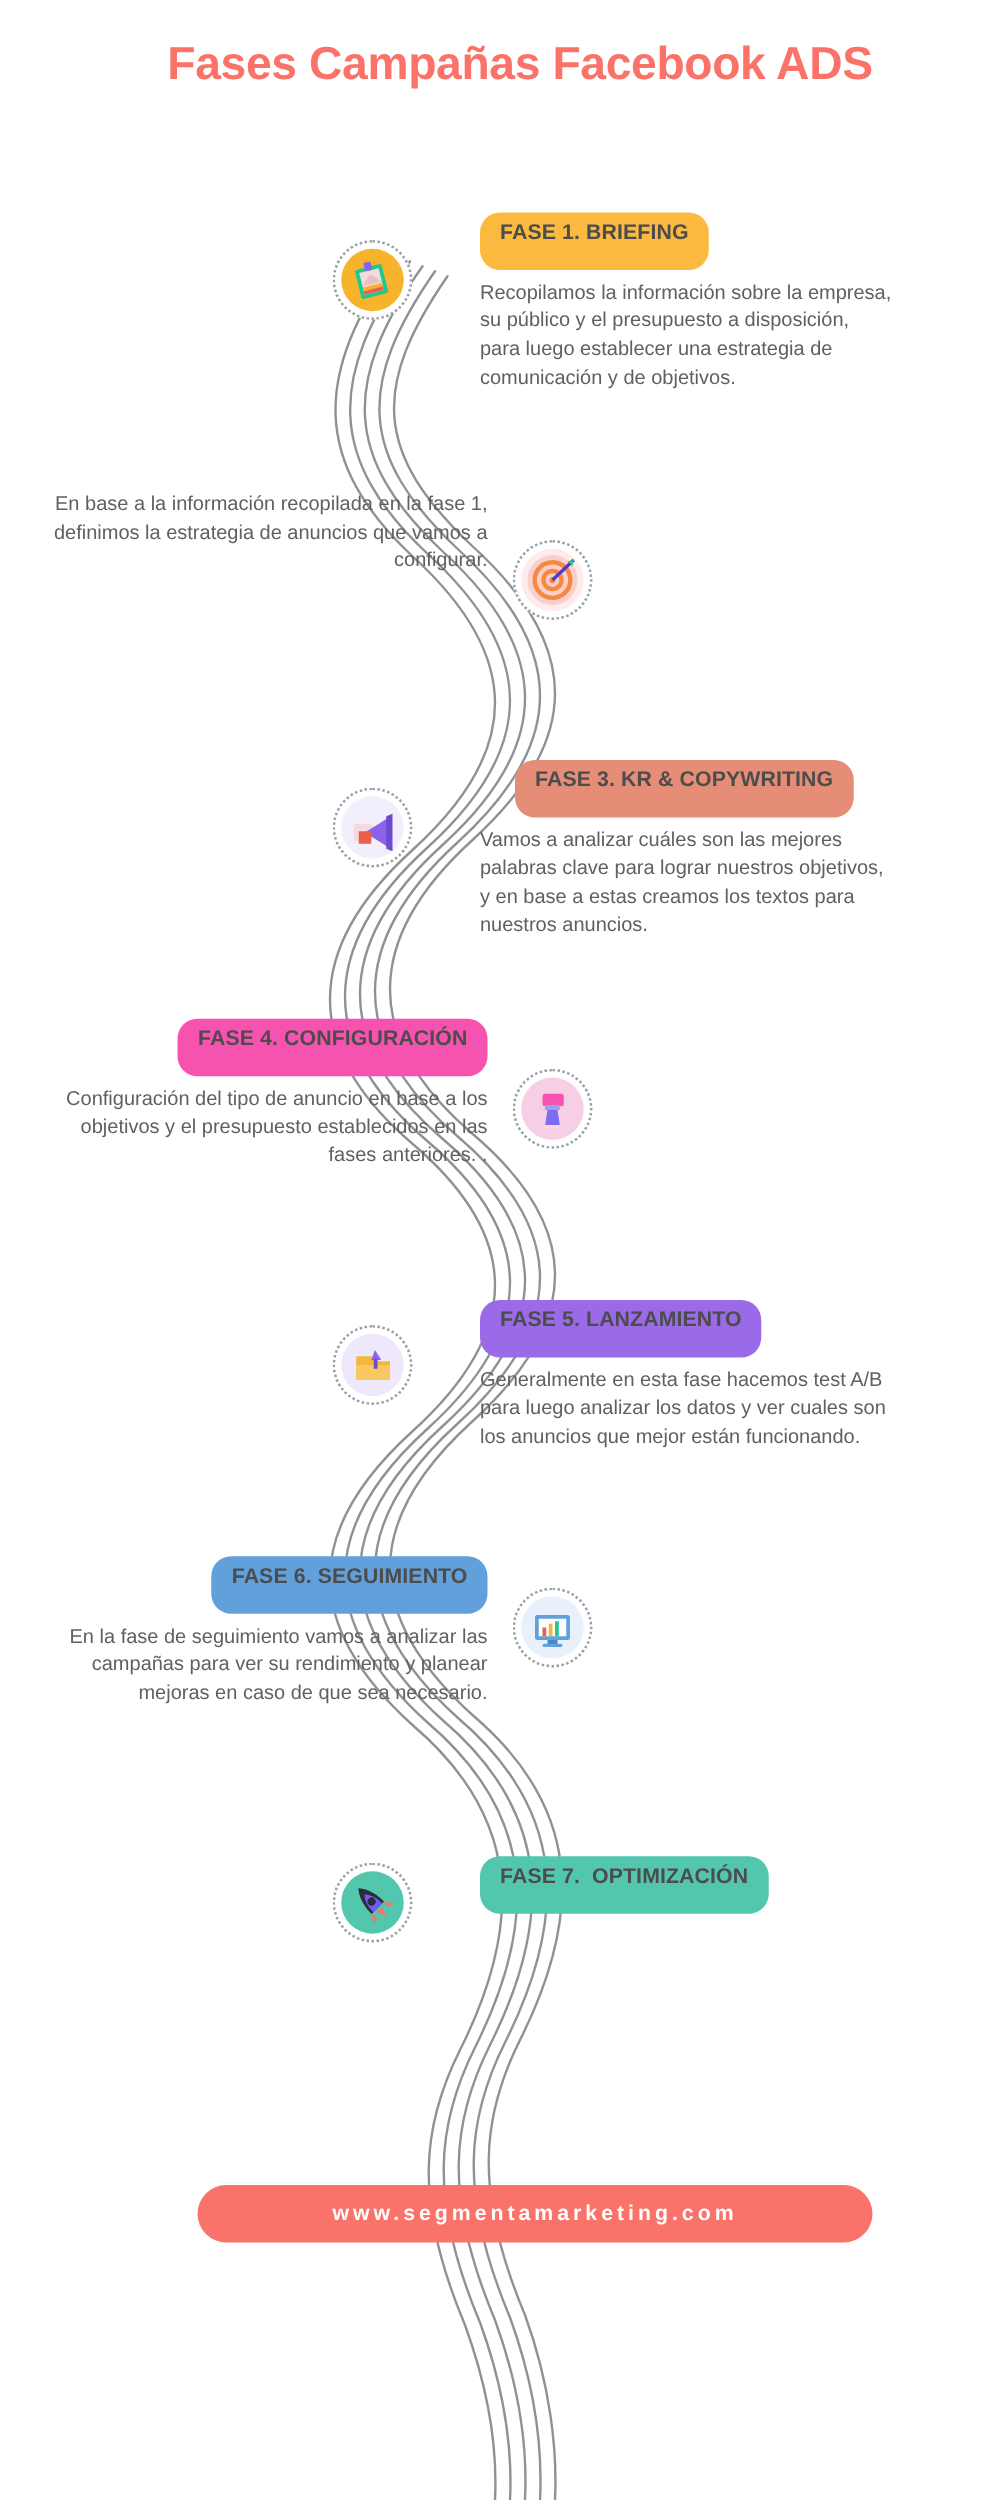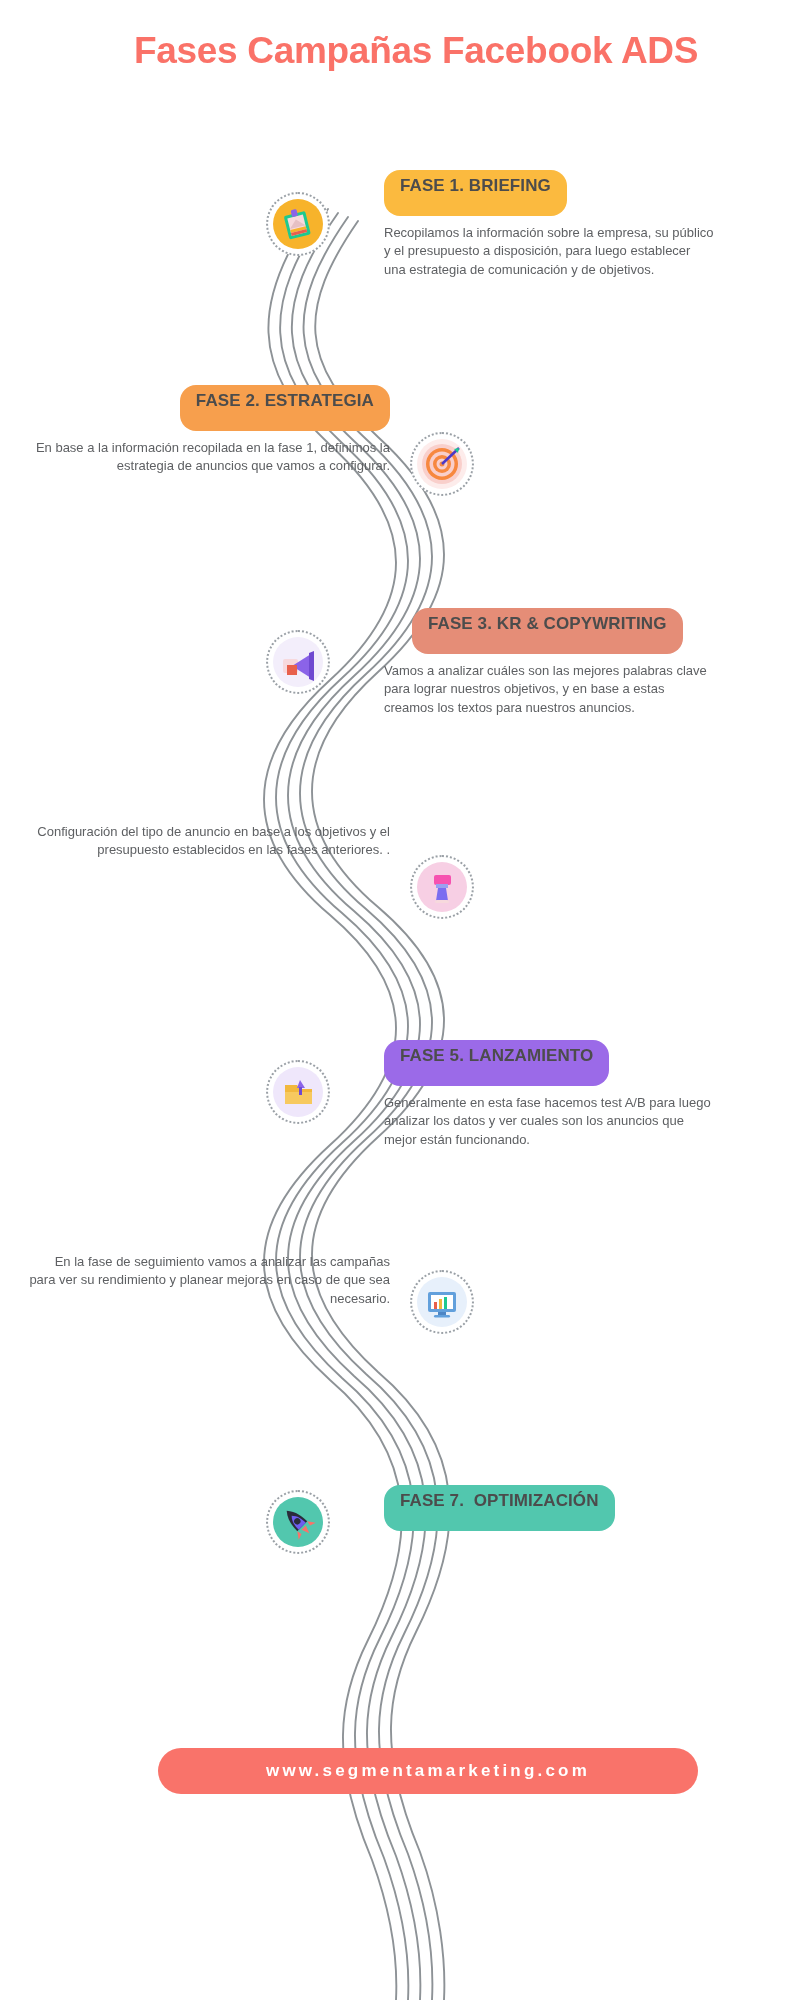--- a/index.html
+++ b/index.html
@@ -47,21 +47,21 @@
     font-size: 17px;
     font-weight: bold;
     color: #4c4c4c;
     letter-spacing: 0.1px;
     white-space: pre;
     line-height: 1.1;
   }
 
   .body-text {
     margin-top: 8px;
-    font-size: 13px;
+    font-size: 16px;
     line-height: 1.42;
     color: #5e6063;
     width: 330px;
   }
 
   .phase.right .badge,
   .phase.right .body-text { text-align: left; }
   .phase.left  { text-align: right; }
   .phase.left .body-text { text-align: right; }
 
@@ -148,21 +148,20 @@
         <circle cx="22" cy="22" r="12.5" fill="#f9cfcb"></circle>
         <circle cx="22" cy="22" r="9" fill="#f7883f"></circle>
         <circle cx="22" cy="22" r="5.5" fill="#f9cfcb"></circle>
         <circle cx="22" cy="22" r="2.5" fill="#f7883f"></circle>
         <line x1="22" y1="22" x2="39" y2="6" stroke="#4b39c8" stroke-width="2.6"></line>
         <path d="M39 6 L34 7 L38 11 Z" fill="#1ec98f"></path>
       </svg>
     </div>
   </div>
   <div class="phase left" style="left:20px; top:385px; width:370px;">
-    <div class="badge" style="background:#f79f4d;">FASE 2. ESTRATEGIA</div>
     <div class="body-text" style="width:370px;">En base a la información recopilada en la fase 1, definimos la estrategia de anuncios que vamos a configurar.</div>
   </div>
 
   <div class="medallion" style="left:266px; top:630px;">
     <div class="disc" style="background:#f3eefb;">
       <svg width="40" height="40" viewBox="0 0 40 40">
         <rect x="5" y="17" width="15" height="14" rx="2" fill="#f7d9dd"></rect>
         <path d="M14 24 L33 12 L33 36 Z" fill="#8b63e8"></path>
         <rect x="9" y="23" width="10" height="10" fill="#e8604c"></rect>
         <path d="M31 11 L36 9 L36 39 L31 37 Z" fill="#6f49d0"></path>
@@ -178,20 +177,21 @@
     <div class="disc" style="background:#f7cfe4;">
       <svg width="40" height="40" viewBox="0 0 40 40">
         <rect x="12" y="8" width="17" height="10" rx="2" fill="#f652b0"></rect>
         <rect x="14" y="17" width="12" height="4" fill="#9aa0f0"></rect>
         <path d="M16 21 L24 21 L26 34 L14 34 Z" fill="#7b6cf0"></path>
         <rect x="13" y="33" width="14" height="3" rx="1.5" fill="#f7d9dd"></rect>
       </svg>
     </div>
   </div>
   <div class="phase left" style="left:28px; top:815px; width:362px;">
+    <div class="badge" style="background:#f652b0;">FASE 4. CONFIGURACIÓN</div>
     <div class="body-text" style="width:362px;">Configuración del tipo de anuncio en base a los objetivos y el presupuesto establecidos en las fases anteriores. .</div>
   </div>
 
   <div class="medallion" style="left:266px; top:1060px;">
     <div class="disc" style="background:#efe7fb;">
       <svg width="40" height="40" viewBox="0 0 40 40">
         <path d="M7 13 L19 13 L22 17 L34 17 L34 32 L7 32 Z" fill="#f2b83c"></path>
         <rect x="7" y="20" width="27" height="12" fill="#f7c95f"></rect>
         <path d="M22 8 L27 16 L19 16 Z" fill="#8b63e8"></path>
         <rect x="21" y="15" width="3" height="8" fill="#6f49d0"></rect>
@@ -210,20 +210,21 @@
         <rect x="9" y="13" width="22" height="14" fill="#ffffff"></rect>
         <rect x="12" y="20" width="3" height="7" fill="#e8604c"></rect>
         <rect x="17" y="17" width="3" height="10" fill="#f2b83c"></rect>
         <rect x="22" y="15" width="3" height="12" fill="#1ec98f"></rect>
         <rect x="16" y="30" width="8" height="4" fill="#4e86c4"></rect>
         <rect x="12" y="33" width="16" height="2.5" rx="1.2" fill="#62a0dc"></rect>
       </svg>
     </div>
   </div>
   <div class="phase left" style="left:28px; top:1245px; width:362px;">
+    <div class="badge" style="background:#62a0dc;">FASE 6. SEGUIMIENTO</div>
     <div class="body-text" style="width:362px;">En la fase de seguimiento vamos a analizar las campañas para ver su rendimiento y planear mejoras en caso de que sea necesario.</div>
   </div>
 
   <div class="medallion" style="left:266px; top:1490px;">
     <div class="disc" style="background:#52c7ae;">
       <svg width="38" height="38" viewBox="0 0 38 38">
         <g transform="rotate(-45 19 19)">
           <path d="M19 3 C 25 10, 26 18, 26 25 L12 25 C 12 18, 13 10, 19 3 Z" fill="#2b2b3a"></path>
           <path d="M19 10 C 23 14, 24 19, 24 25 L14 25 C 14 19, 15 14, 19 10 Z" fill="#6f5df0"></path>
           <circle cx="19" cy="18" r="3.2" fill="#2b2b3a"></circle>

